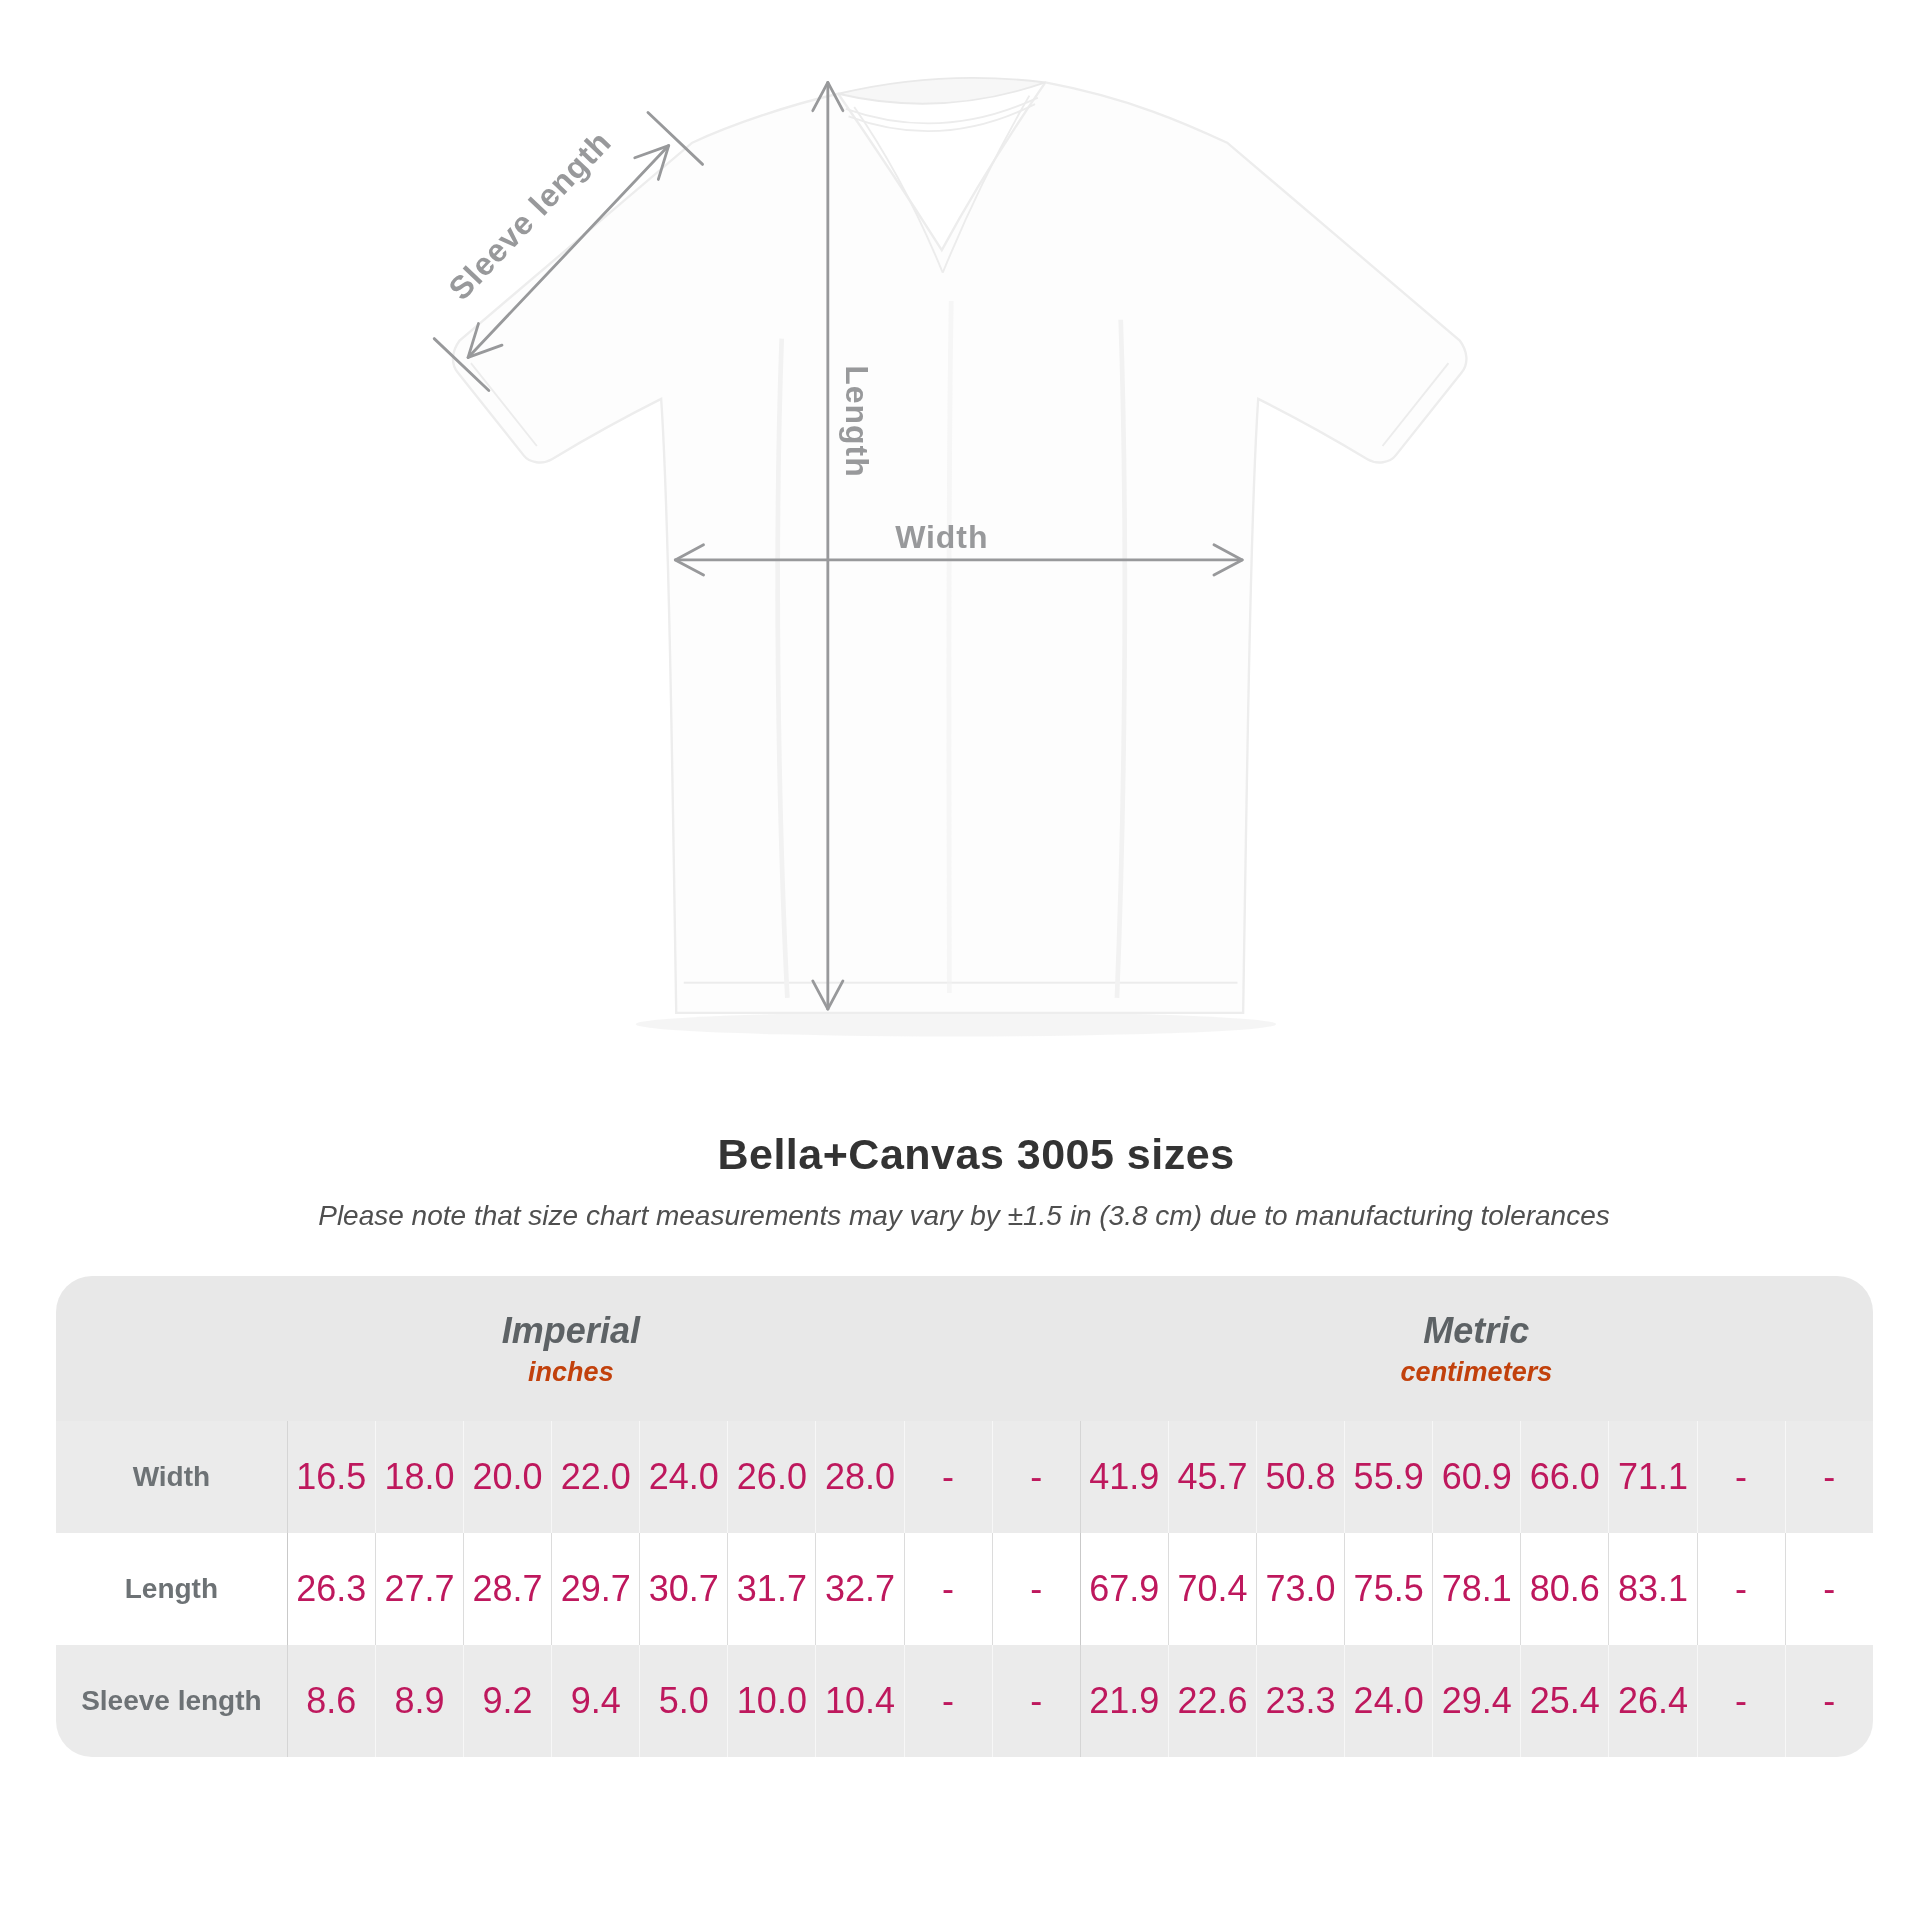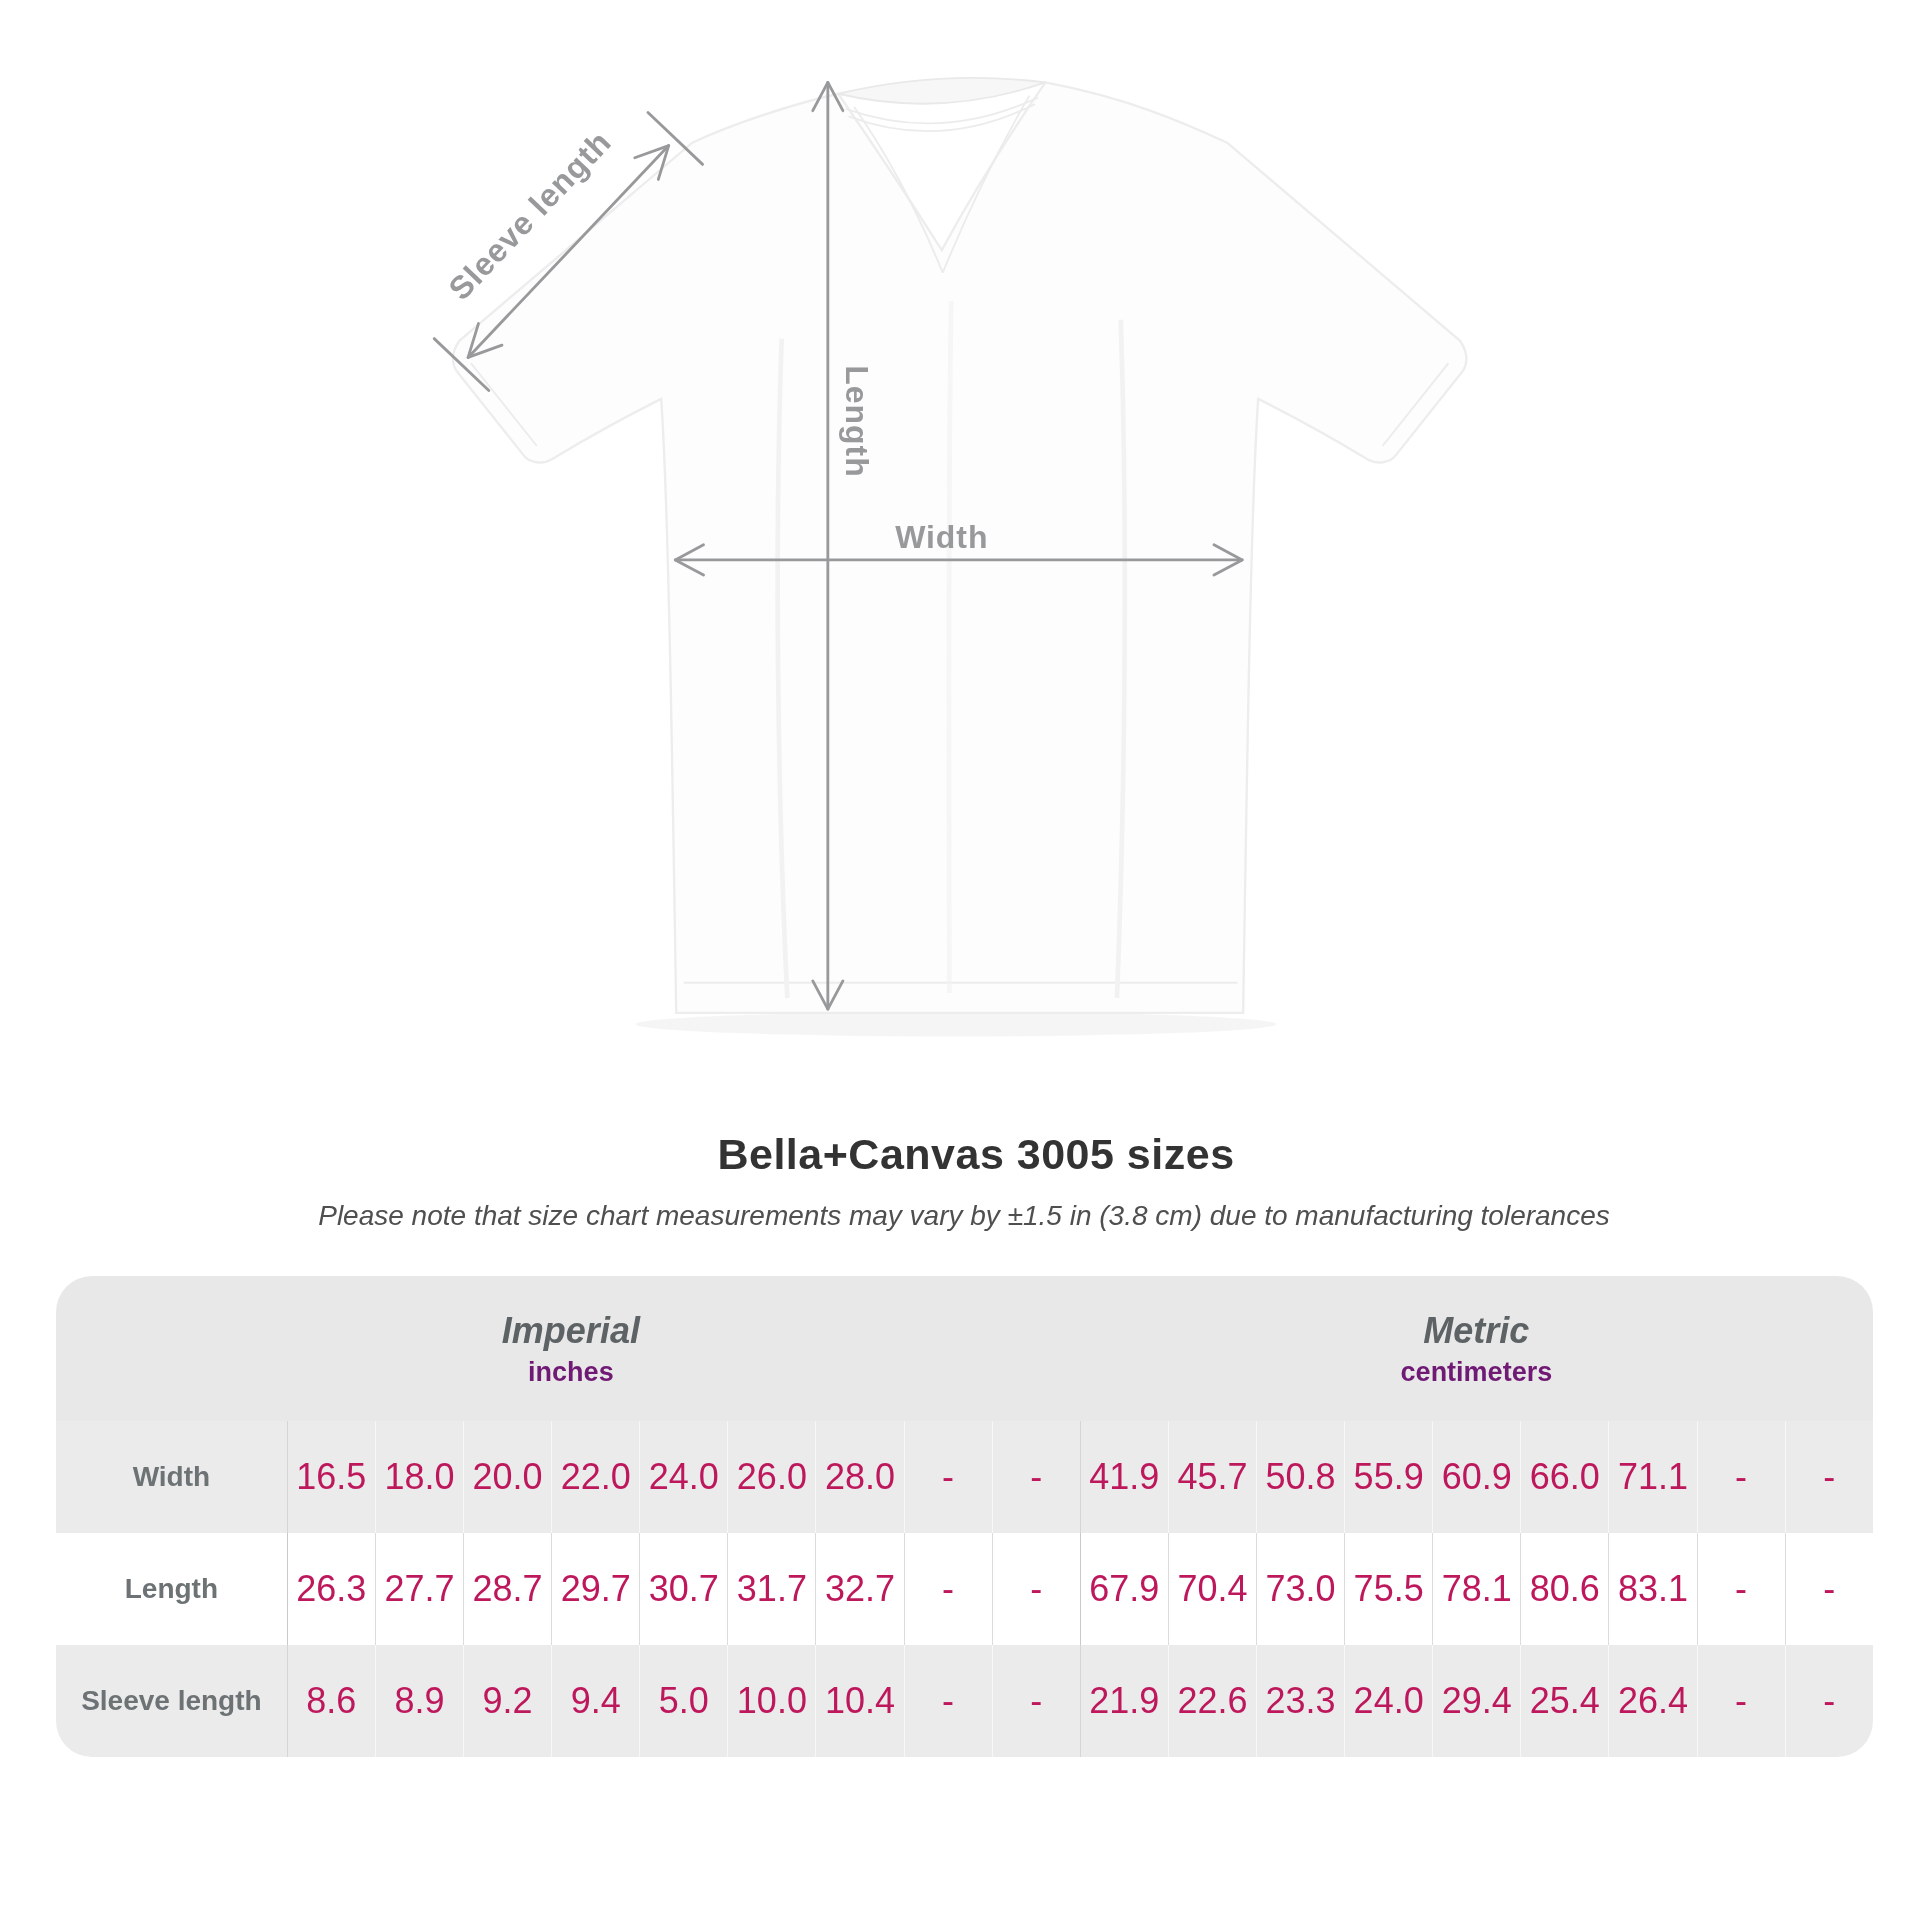--- a/index.html
+++ b/index.html
@@ -14,21 +14,21 @@
 
   table.chart{position:absolute;left:56px;top:1276px;width:1817px;
     border-collapse:separate;border-spacing:0;table-layout:fixed;}
   col.size-col{width:12.7%;}
   col.data-col{width:4.85%;}
 
   tr.units th{height:145px;background:#e8e8e8;vertical-align:middle;text-align:center;padding:0;}
   tr.units th.first{border-radius:36px 0 0 0;padding-left:6px;}
   tr.units th.last{border-radius:0 36px 0 0;}
   .unit-label{font-size:36px;font-weight:bold;font-style:italic;color:#5d6265;line-height:1.2;}
-  .unit-sub{font-size:27px;color:#701a75;margin-top:5.6px;}
+  .unit-sub{font-size:27px;font-style:italic;color:#c2410c;margin-top:5.6px;}
 
   tr.r-sizes > *{height:109px;}
   tr.r-data > *{height:112px;}
 
   tr.r-white{--bg:#ffffff;--min:#dcdcdc;--maj:#c9c9c9;}
   tr.r-stripe{--bg:#ebebeb;--min:#f7f7f7;--maj:#d5d5d5;}
   tr.r-sizes > *, tr.r-data > *{background:var(--bg);vertical-align:middle;text-align:center;padding:0 3.8px;}
 
   .b-min{border-left:0.9px solid var(--min);}
   .b-maj{border-left:1.9px solid var(--maj);}

